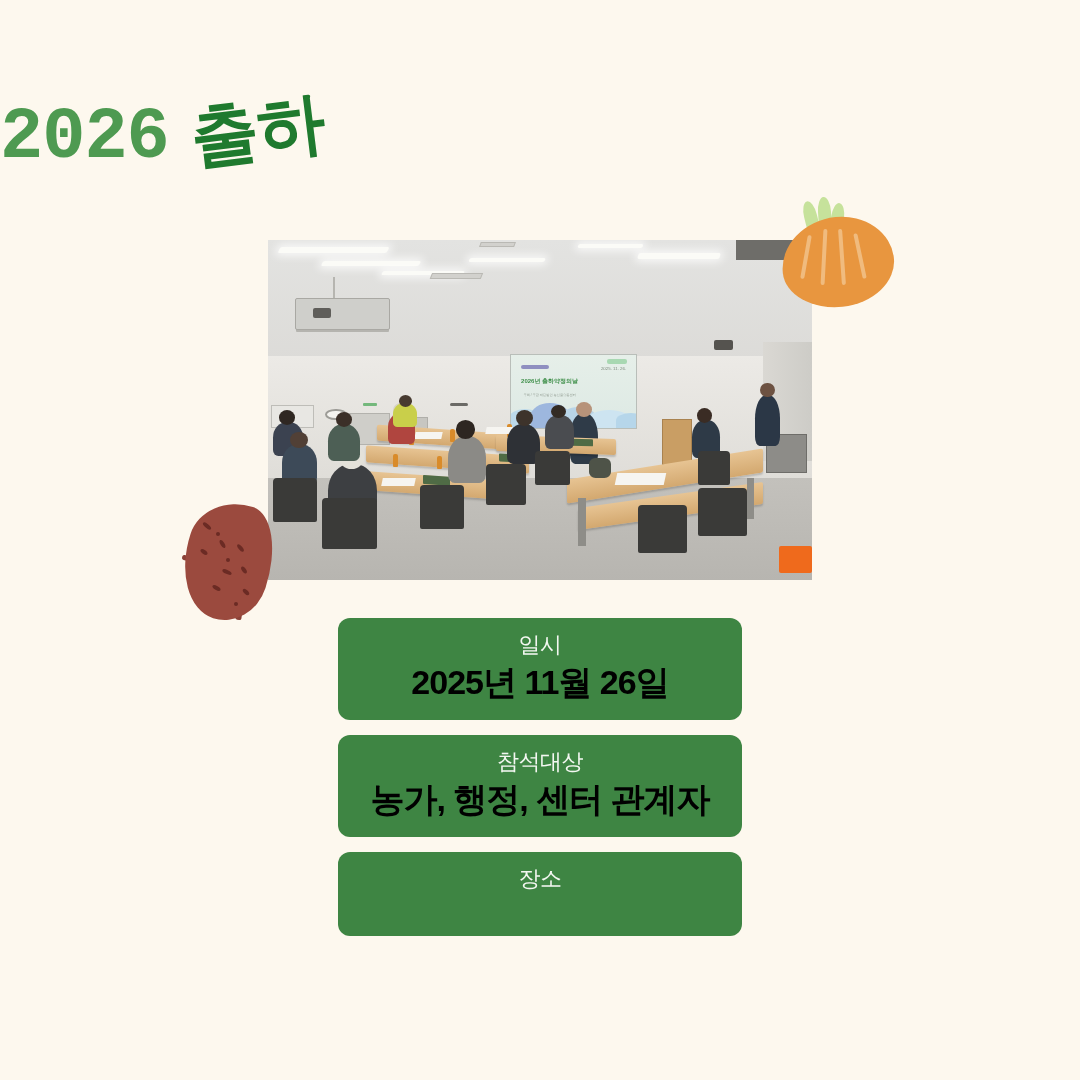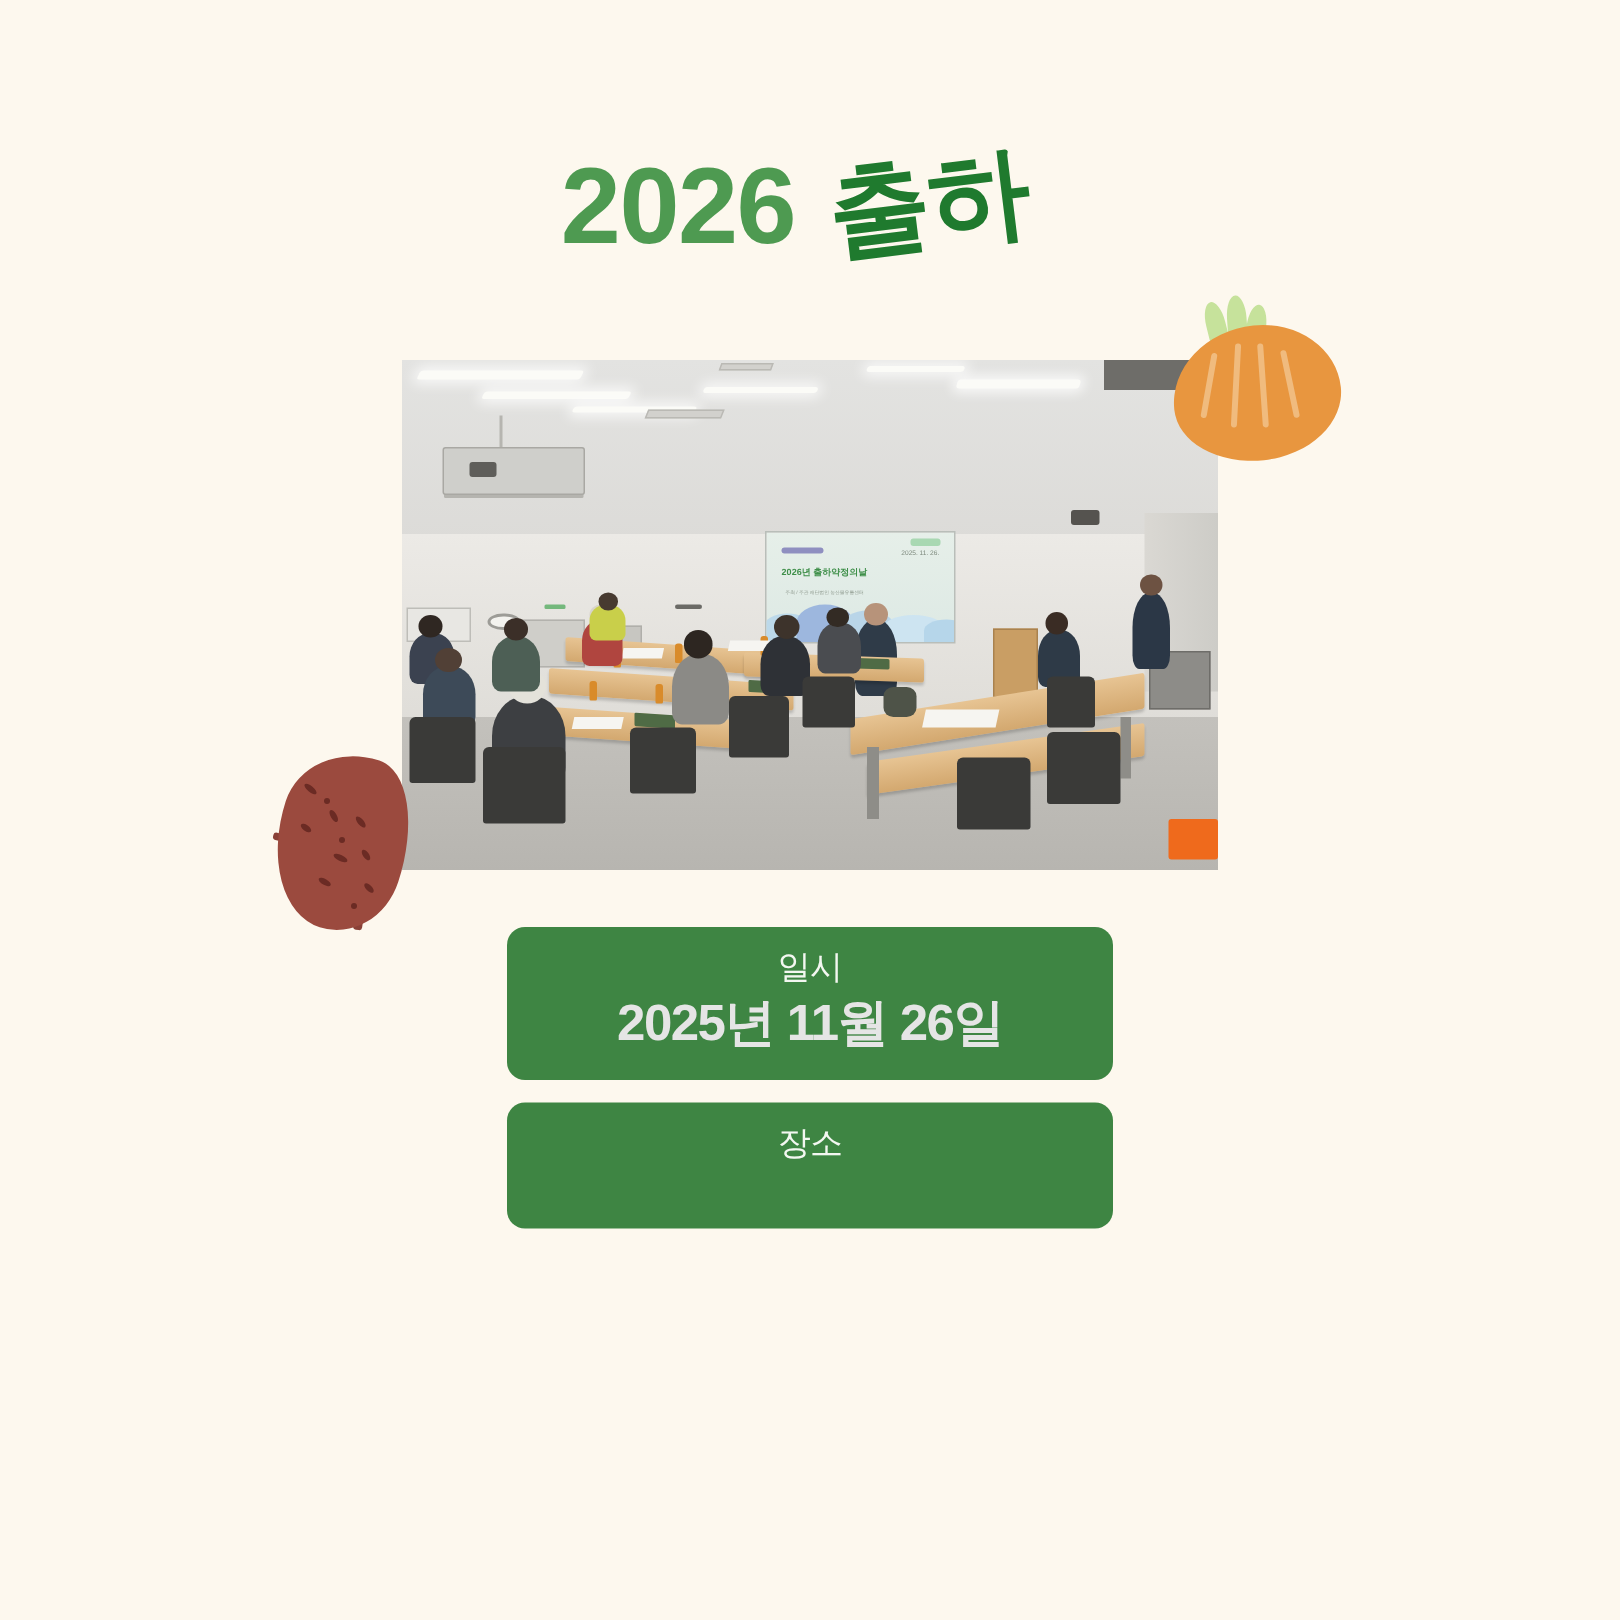--- a/index.html
+++ b/index.html
@@ -24,23 +24,23 @@
 
   
   .title-row {
     position: absolute;
     top: 93px;
     left: 0;
     width: 1080px;
     height: 90px;
     display: flex;
     align-items: center;
-    justify-content: center;
     gap: 0px;
     white-space: nowrap;
+    font-family: Liberation Mono, monospace;
   }
   .title-part {
     font-size: 70px;
     font-weight: 700;
     letter-spacing: -1px;
     line-height: 1;
   }
   .title-year {
     color: #4e9a51;
     font-size: 72px;
@@ -413,21 +413,21 @@
     line-height: 1.15;
     letter-spacing: -0.5px;
     color: #f3f7f1;
   }
   .info-value {
     margin-top: 5px;
     font-size: 34px;
     font-weight: 700;
     line-height: 1.2;
     letter-spacing: -1px;
-    color: #e5e5e5;
+    color: #000000;
     white-space: nowrap;
   }
 </style>
 </head>
 <body>
 
 <div class="poster">
 
   <div class="title-row">
     <span class="title-part title-year">2026</span>
@@ -587,20 +587,24 @@
     <div class="speck" style="left:56px; top:104px; width:4px; height:4px;"></div>
   </div>
 
   <div class="info-list">
 
     <div class="info-box box-1">
       <div class="info-label">일시</div>
       <div class="info-value">2025년 11월 26일</div>
     </div>
 
+    <div class="info-box box-2">
+      <div class="info-label">참석대상</div>
+      <div class="info-value">농가, 행정, 센터 관계자</div>
+    </div>
 
     <div class="info-box box-3">
       <div class="info-label">장소</div>
     </div>
 
   </div>
 
 </div>
 
 </body></html>

